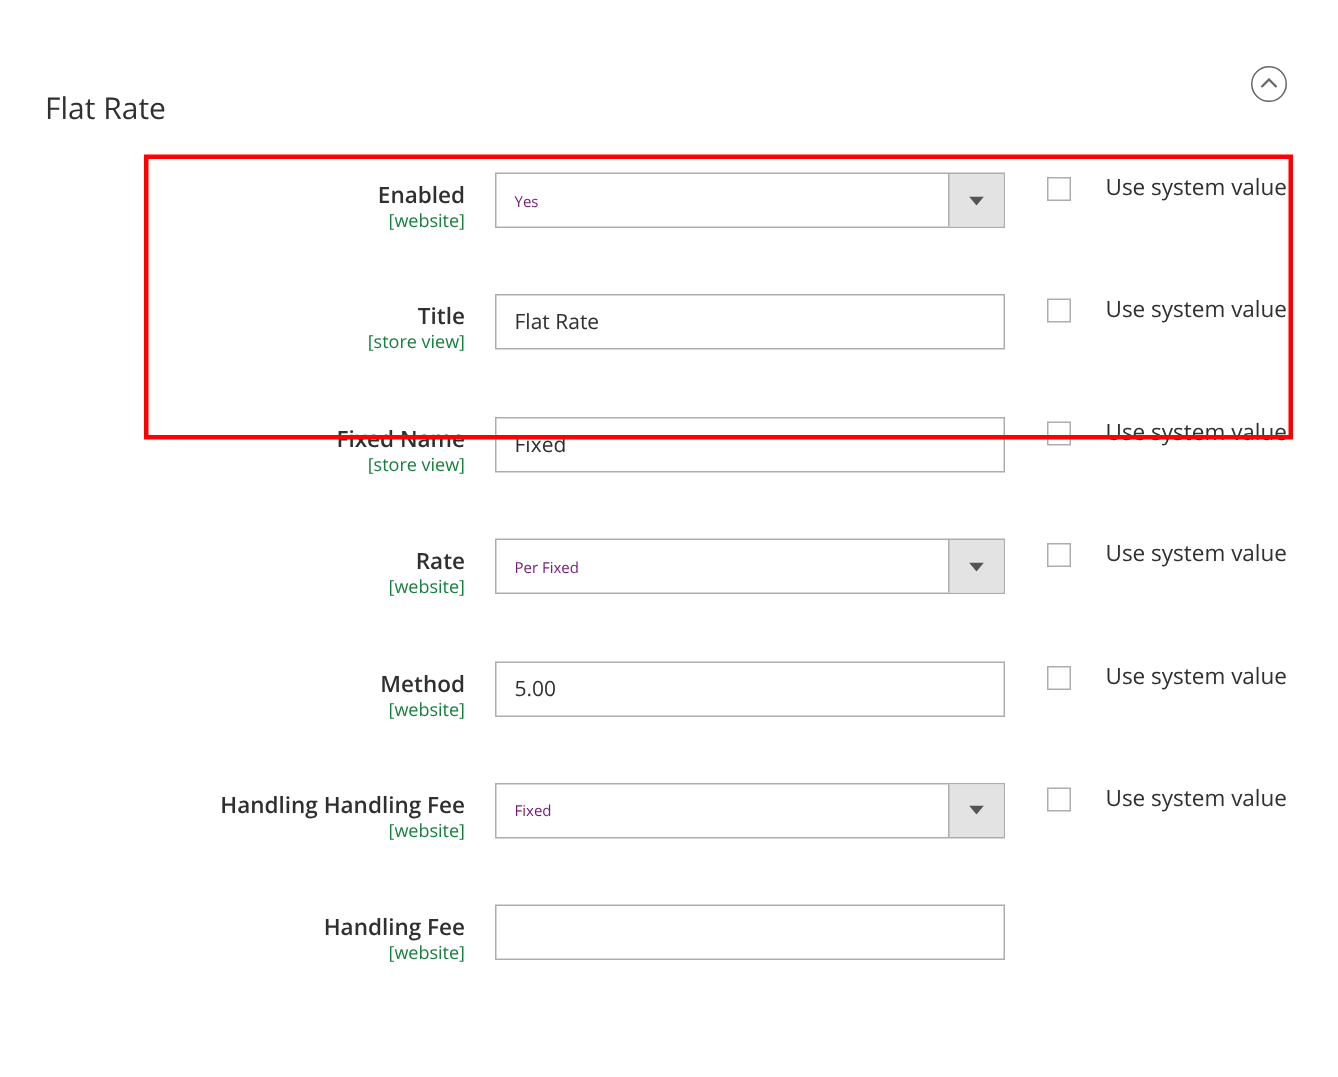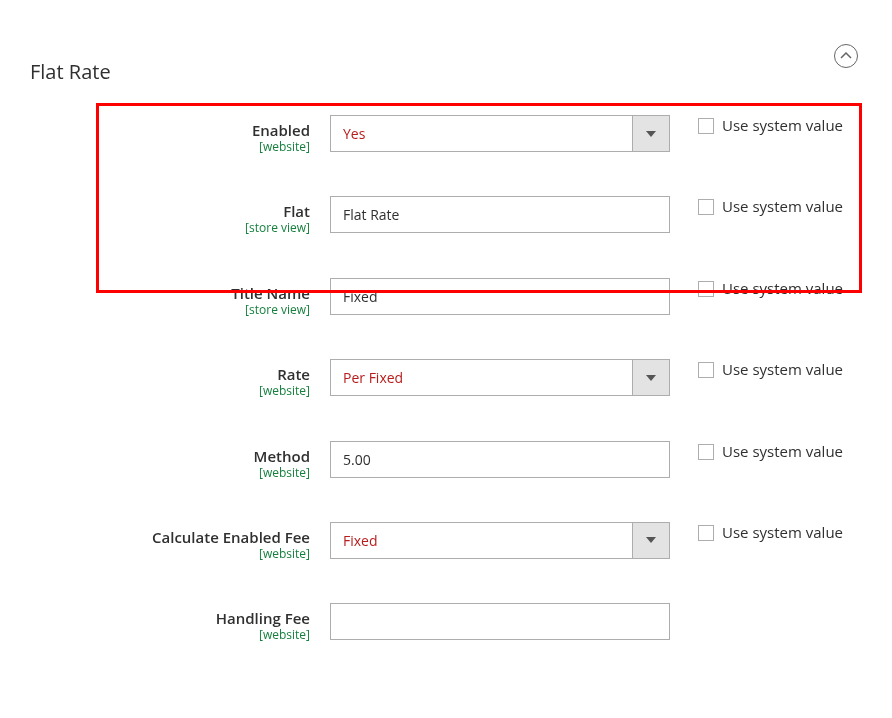--- a/index.html
+++ b/index.html
@@ -77,22 +77,22 @@
     height: 37px;
     border: 1px solid #adadad;
     background: #fff;
     display: flex;
     align-items: center;
     box-sizing: border-box;
   }
   .select-wrap .sel-text {
     flex: 1;
     padding: 0 12px;
-    font-size: 14px;
-    color: #b91c1c;
+    font-size: 10px;
+    color: #701a75;
   }
   .select-arrow {
     width: 36px;
     height: 100%;
     background: #e3e3e3;
     display: flex;
     align-items: center;
     justify-content: center;
     border-left: 1px solid #adadad;
   }
@@ -108,20 +108,21 @@
     box-sizing: border-box;
     font-family: inherit;
   }
   .after-col {
     padding-left: 28px;
     width: 160px;
   }
   .chk-row {
     display: flex;
     align-items: flex-start;
+    justify-content: space-between;
   }
   .chk {
     width: 16px;
     height: 16px;
     border: 1px solid #adadad;
     background: #fff;
     flex-shrink: 0;
     margin-top: 3px;
     margin-right: 8px;
     box-sizing: border-box;
@@ -168,37 +169,37 @@
       <div class="after-col">
         <div class="chk-row">
           <div class="chk"></div>
           <div class="chk-label">Use system value</div>
         </div>
       </div>
     </div>
 
     <div class="row">
       <div class="label-col">
-        <div class="label-main">Flat</div>
+        <div class="label-main">Title</div>
         <div class="label-scope">[store view]</div>
       </div>
       <div class="control-col">
         <input class="text-input" value="Flat Rate" style="">
       </div>
       <div class="after-col">
         <div class="chk-row">
           <div class="chk"></div>
           <div class="chk-label">Use system value</div>
         </div>
       </div>
     </div>
 
     <div class="row">
       <div class="label-col">
-        <div class="label-main">Title Name</div>
+        <div class="label-main">Fixed Name</div>
         <div class="label-scope">[store view]</div>
       </div>
       <div class="control-col">
         <input class="text-input" value="Fixed" style="">
       </div>
       <div class="after-col">
         <div class="chk-row">
           <div class="chk"></div>
           <div class="chk-label">Use system value</div>
         </div>
@@ -239,21 +240,21 @@
       <div class="after-col">
         <div class="chk-row">
           <div class="chk"></div>
           <div class="chk-label">Use system value</div>
         </div>
       </div>
     </div>
 
     <div class="row">
       <div class="label-col">
-        <div class="label-main">Calculate Enabled Fee</div>
+        <div class="label-main">Handling Handling Fee</div>
         <div class="label-scope">[website]</div>
       </div>
       <div class="control-col">
         <div class="select-wrap">
           <span class="sel-text">Fixed</span>
           <span class="select-arrow">
             <svg width="10" height="6" viewBox="0 0 10 6">
                 <path d="M0 0 L5 6 L10 0 Z" fill="#555"></path>
               </svg>
           </span>

